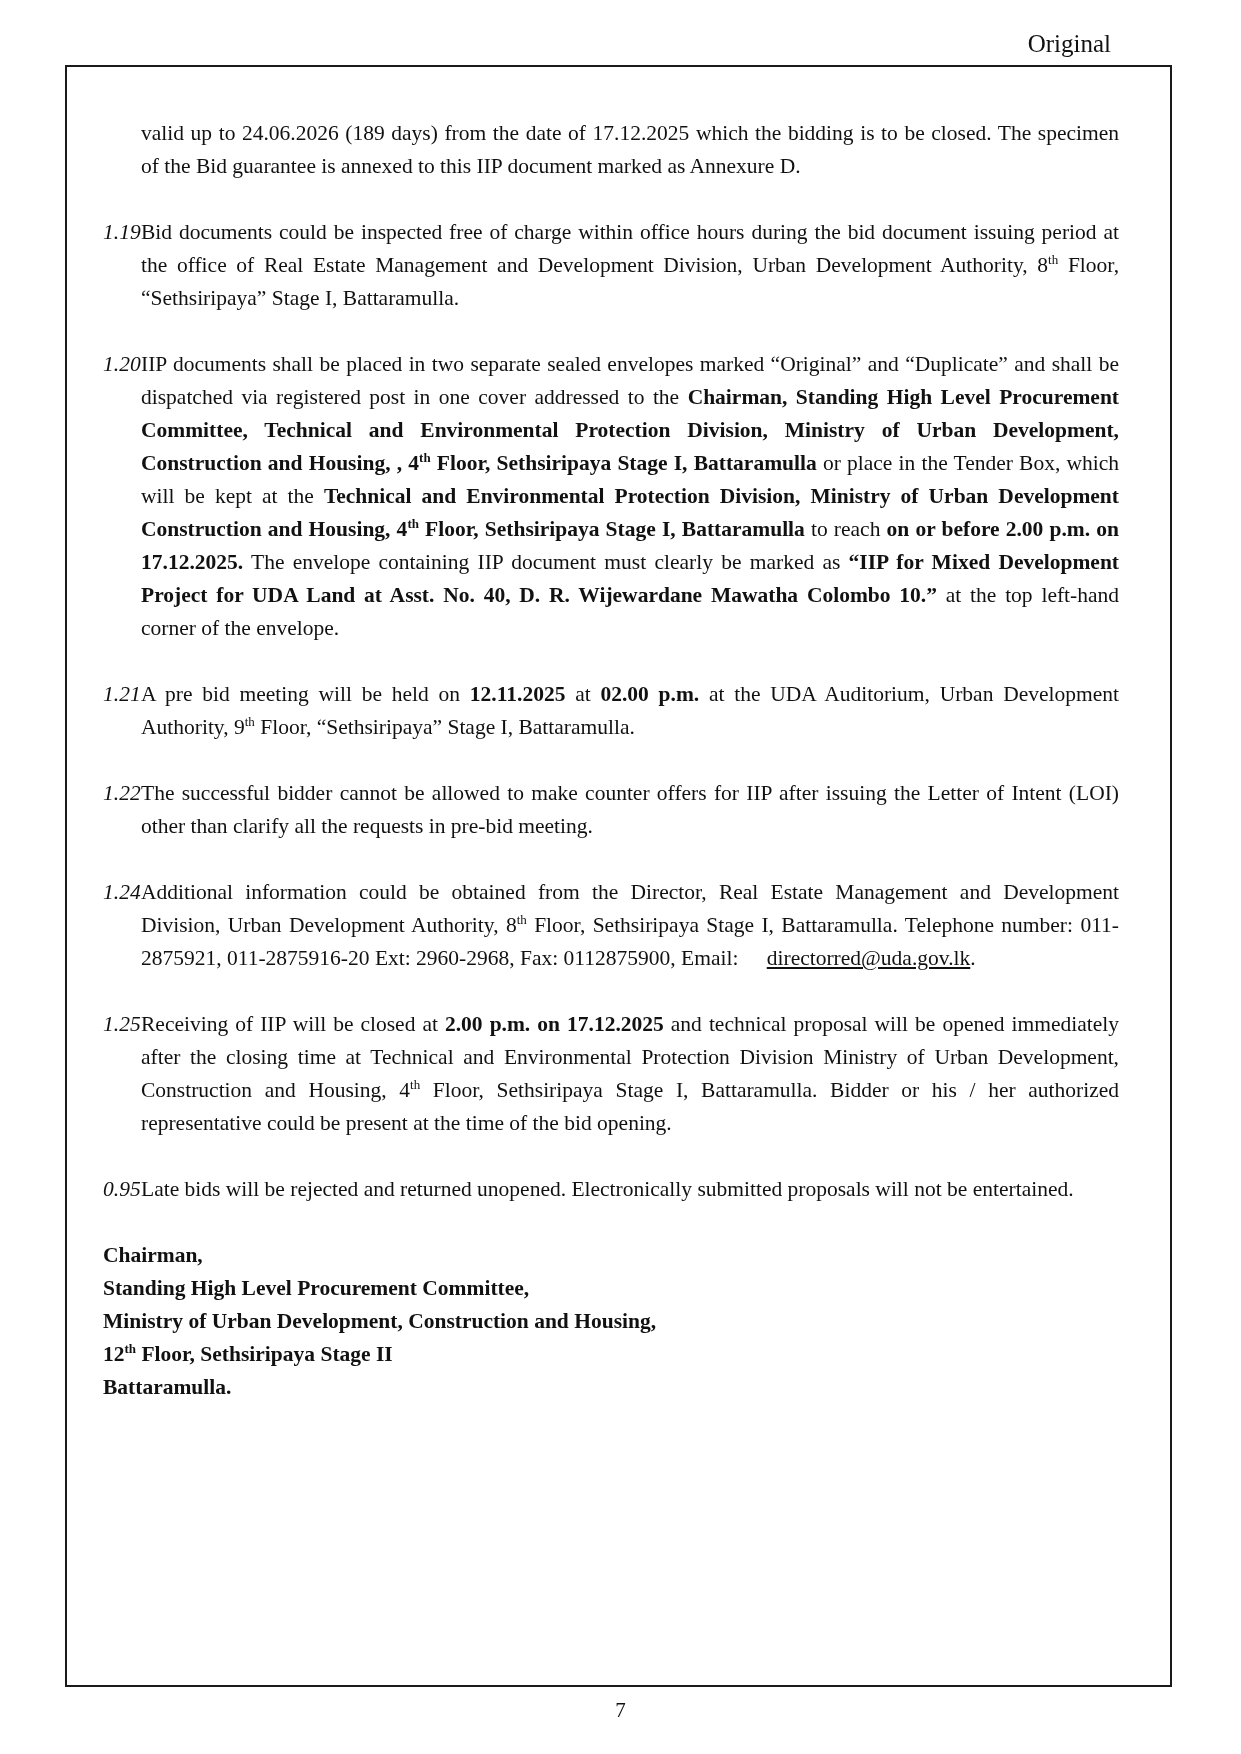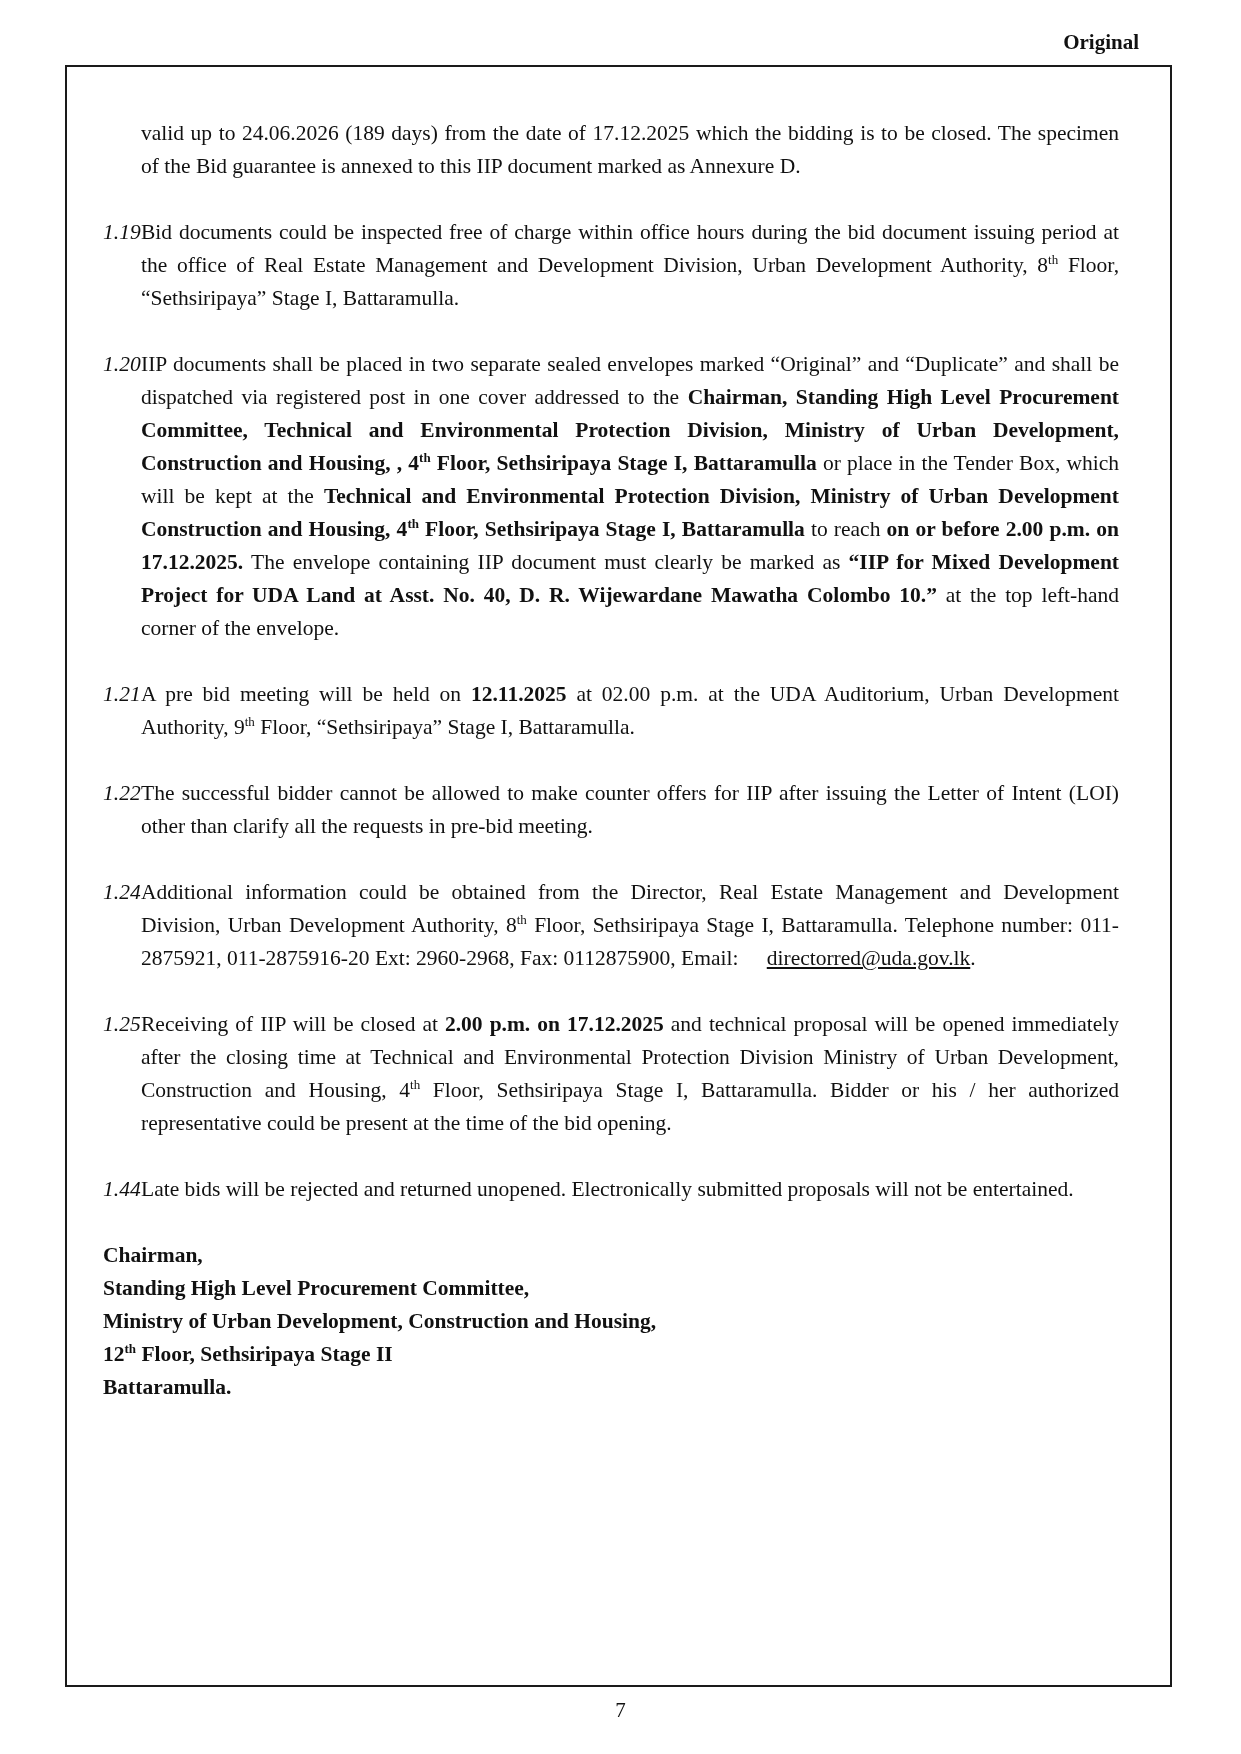--- a/index.html
+++ b/index.html
@@ -1,18 +1,18 @@
 <!DOCTYPE html>
 <html><head>
 <meta charset="utf-8">
 <style>
   html, body { margin: 0; padding: 0; background: #ffffff; }
   body { width: 1241px; height: 1754px; position: relative; overflow: hidden;
          font-family: "Liberation Serif", "DejaVu Serif", serif; color: #111; }
-  .header-label { position: absolute; top: 30px; right: 102px; font-weight: bold; font-size: 21px; }
+  .header-label { position: absolute; top: 30px; right: 130px; font-weight: normal; font-size: 25px; }
   .frame { position: absolute; left: 65px; top: 65px; width: 1107px; height: 1622px;
            border: 2.5px solid #1a1a1a; box-sizing: border-box; }
   .content { position: absolute; left: 103px; top: 117px; width: 1016px; font-size: 21.5px; line-height: 33px; }
   .para { position: relative; text-align: justify; padding-left: 38px; margin: 0 0 33px 0; }
   .para .num { position: absolute; left: 0; top: 0; width: 46px; font-style: italic; }
   .para .body-text { display: block; }
   sup { font-size: 13px; line-height: 0; vertical-align: 8px; }
   .email { text-decoration: underline; margin-left: 23px; }
   .sig { font-weight: bold; line-height: 33px; margin-top: 0; font-family: Liberation Serif, serif; }
   .sig div { white-space: nowrap; }
@@ -34,36 +34,36 @@
       <div class="para">
         <span class="num">1.19</span>
         <span class="body-text" style="text-indent: 0px; margin-top: 8px;"><span>Bid documents could be inspected free of charge within office hours during the bid document issuing period at the office of Real Estate Management and Development Division, Urban Development Authority, 8</span><sup>th</sup><span> Floor, “Sethsiripaya” Stage I, Battaramulla.</span></span>
       </div>
       <div class="para">
         <span class="num">1.20</span>
         <span class="body-text" style="text-indent: 0px;"><span>IIP documents shall be placed in two separate sealed envelopes marked “Original” and “Duplicate” and shall be dispatched via registered post in one cover addressed to the </span><span style="font-weight: bold;">Chairman, Standing High Level Procurement Committee, Technical and Environmental Protection Division, Ministry of Urban Development, Construction and Housing, , 4</span><sup style="font-weight: bold;">th</sup><span style="font-weight: bold;"> Floor, Sethsiripaya Stage I, Battaramulla</span><span> or place in the Tender Box, which will be kept at the </span><span style="font-weight: bold;">Technical and Environmental Protection Division, Ministry of Urban Development Construction and Housing, 4</span><sup style="font-weight: bold;">th</sup><span style="font-weight: bold;"> Floor, Sethsiripaya Stage I, Battaramulla</span><span> to reach </span><span style="font-weight: bold;">on or before 2.00 p.m. on 17.12.2025.</span><span> The envelope containing IIP document must clearly be marked as </span><span style="font-weight: bold;">“IIP for Mixed Development Project for UDA Land at Asst. No. 40, D. R. Wijewardane Mawatha Colombo 10.”</span><span> at the top left-hand corner of the envelope.</span></span>
       </div>
       <div class="para">
         <span class="num">1.21</span>
-        <span class="body-text" style="text-indent: 0px;"><span>A pre bid meeting will be held on </span><span style="font-weight: bold;">12.11.2025</span><span> at </span><span style="font-weight: normal;">02.00 p.m.</span><span> at the UDA Auditorium, Urban Development Authority, 9</span><sup>th</sup><span> Floor, “Sethsiripaya” Stage I, Battaramulla.</span></span>
+        <span class="body-text" style="text-indent: 0px;"><span>A pre bid meeting will be held on </span><span style="font-weight: bold;">12.11.2025</span><span> at </span><span style="font-weight: bold;">02.00 p.m.</span><span> at the UDA Auditorium, Urban Development Authority, 9</span><sup>th</sup><span> Floor, “Sethsiripaya” Stage I, Battaramulla.</span></span>
       </div>
       <div class="para">
         <span class="num">1.22</span>
         <span class="body-text" style="text-indent: 0px;"><span>The successful bidder cannot be allowed to make counter offers for IIP after issuing the Letter of Intent (LOI) other than clarify all the requests in pre-bid meeting.</span></span>
       </div>
       <div class="para">
         <span class="num">1.24</span>
         <span class="body-text" style="text-indent: 0px;"><span>Additional information could be obtained from the Director, Real Estate Management and Development Division, Urban Development Authority, 8</span><sup>th</sup><span> Floor, Sethsiripaya Stage I, Battaramulla. Telephone number: 011-2875921, 011-2875916-20 Ext: 2960-2968, Fax: 0112875900, Email: </span><a class="email" style="color: inherit;">directorred@uda.gov.lk</a><span>.</span></span>
       </div>
       <div class="para">
         <span class="num">1.25</span>
         <span class="body-text" style="text-indent: 0px;"><span>Receiving of IIP will be closed at </span><span style="font-weight: bold;">2.00 p.m. on 17.12.2025</span><span> and technical proposal will be opened immediately after the closing time at Technical and Environmental Protection Division Ministry of Urban Development, Construction and Housing, 4</span><sup>th</sup><span> Floor, Sethsiripaya Stage I, Battaramulla. Bidder or his / her authorized representative could be present at the time of the bid opening.</span></span>
       </div>
       <div class="para">
-        <span class="num">1.44</span>
+        <span class="num">0.95</span>
         <span class="body-text" style="text-indent: 0px;"><span>Late bids will be rejected and returned unopened. Electronically submitted proposals will not be entertained.</span></span>
       </div>
     </div>
 
   <div class="sig" id="signature">
       <div><span>Chairman,</span></div>
       <div><span>Standing High Level Procurement Committee,</span></div>
       <div><span>Ministry of Urban Development, Construction and Housing,</span></div>
       <div><span>12</span><sup>th</sup><span> Floor, Sethsiripaya Stage II</span></div>
       <div><span>Battaramulla.</span></div>

